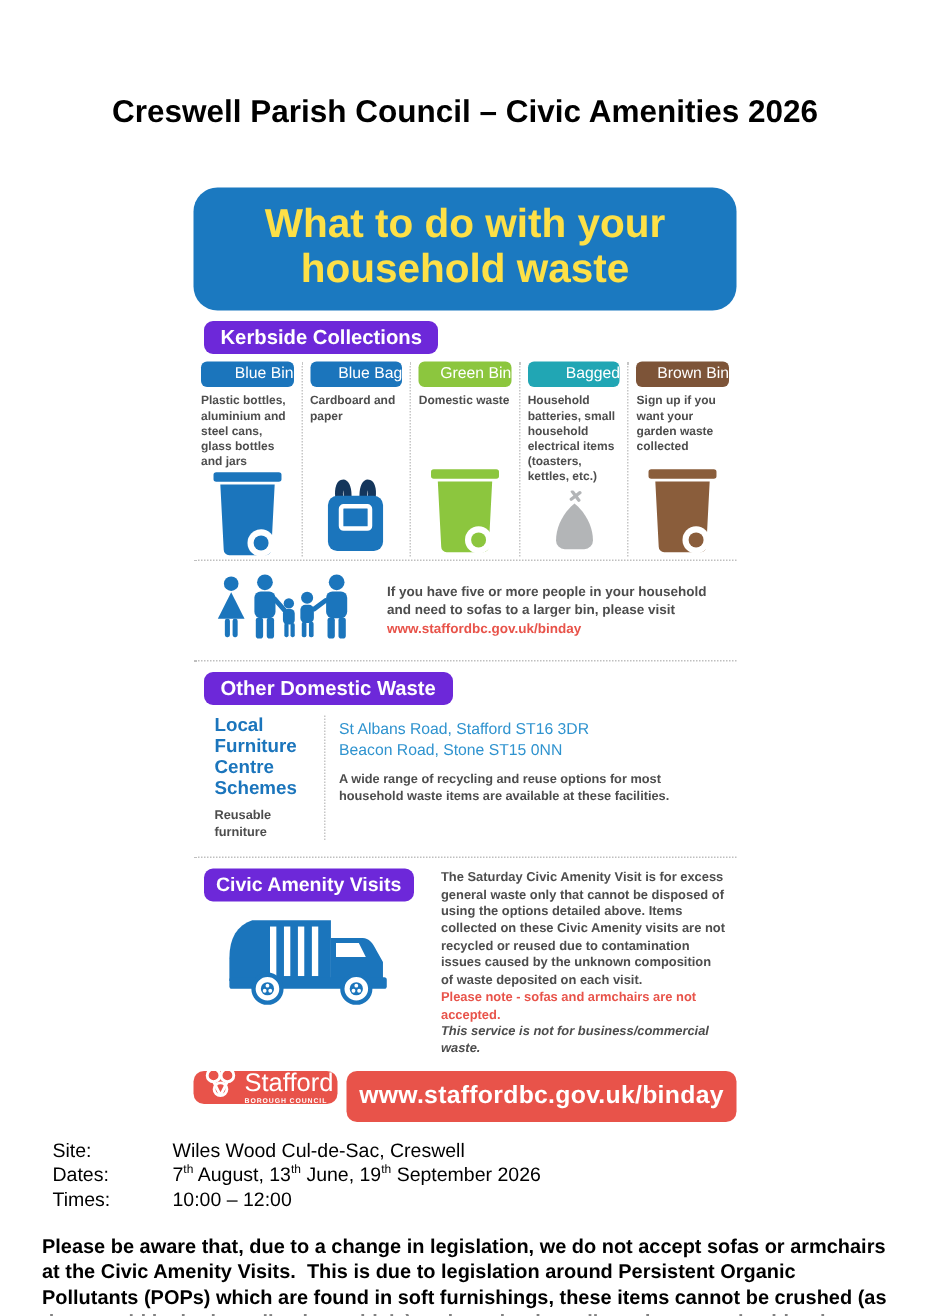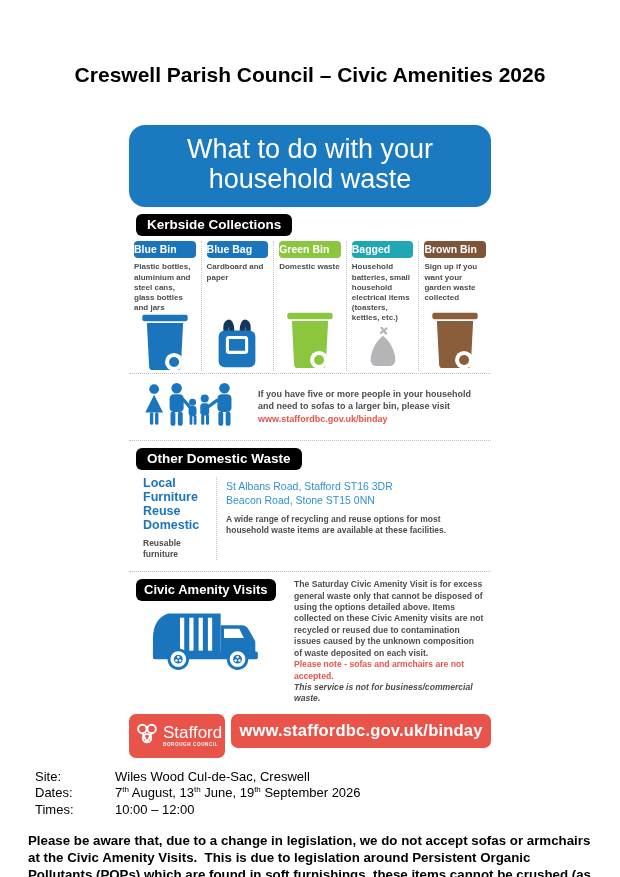--- a/index.html
+++ b/index.html
@@ -12,40 +12,40 @@
 
   .doc-title{
     margin:32px 10px 0;
     text-align:center;font-size:21px;font-weight:bold;color:#000;
   }
 
   
   .flyer{width:362px;margin:38px auto 0;}
 
   .banner{
-    background:#1b79c0;color:#ffffff;border-radius:16px;
-    text-align:center;font-weight:normal;font-size:27px;line-height:1.12;
+    background:#1b79c0;color:#fde047;border-radius:16px;
+    text-align:center;font-weight:bold;font-size:27px;line-height:1.12;
     padding:9px 4px 13px;
   }
 
   .label-row{margin:7px 0 5px 7px;}
   .section-label{
-    display:inline-block;background:#000000;color:#fff;font-weight:bold;
+    display:inline-block;background:#6d28d9;color:#fff;font-weight:bold;
     font-size:13.5px;padding:3px 11px 4px;border-radius:6px;
   }
 
   
   .bins-row{display:flex;margin-top:2px;height:130px;}
   .bin-col{
     flex:1;display:flex;flex-direction:column;
     padding:0 5px 2px;border-right:1px dotted #c6c6c6;
   }
   .bin-col:last-child{border-right:none;}
   .bin-label{
-    color:#fff;font-weight:bold;font-size:10.5px;text-align:left;
+    color:#fff;font-weight:normal;font-size:10.5px;text-align:right;
     border-radius:4px;padding:2px 0 3px;
   }
   .c-blue{background:#1b75bc;}
   .c-green{background:#8cc63e;}
   .c-teal{background:#21a6b4;}
   .c-brown{background:#7d5438;}
   .bin-desc{
     font-size:8px;font-weight:bold;color:#4d4d4d;line-height:1.27;margin-top:4px;
   }
   .bin-icon{margin-top:auto;align-self:center;line-height:0;}
@@ -76,21 +76,21 @@
   .civic-left .section-label{margin:0 0 2px 0;font-size:13px;padding:3px 8px 4px;}
   .truck{margin:2px 0 0 4px;line-height:0;}
   .civic-right{flex:1;padding-left:6px;}
   .civic-body{font-size:8.6px;font-weight:bold;color:#4d4d4d;line-height:1.33;}
   .civic-red{color:#e8534a;font-size:8.6px;font-weight:bold;line-height:1.33;}
   .civic-italic{font-style:italic;font-size:8.6px;font-weight:bold;color:#4d4d4d;line-height:1.33;}
 
   
   .footer-bar{display:flex;margin-top:5px;}
   .logo-box{
-    background:#e8534a;border-radius:7px;height:44px;width:96px;flex:none;
+    background:#e8534a;border-radius:7px;height:22px;width:96px;flex:none;
     display:flex;align-items:center;padding:0 6px;margin-right:6px;box-sizing:border-box;
   }
   .logo-text{color:#fff;margin-left:4px;line-height:1;}
   .logo-name{font-size:17px;}
   .logo-sub{font-size:4.6px;font-weight:bold;letter-spacing:0.6px;margin-top:2px;}
   .url-box{
     background:#e8534a;border-radius:7px;height:34px;flex:1;
     display:flex;align-items:center;justify-content:center;
     color:#fff;font-weight:bold;font-size:16.5px;letter-spacing:0.2px;
   }
@@ -226,21 +226,21 @@
     </div>
 
     <div class="hr-dot"></div>
 
     <div class="label-row">
       <span class="section-label">Other Domestic Waste</span>
     </div>
 
     <div class="odw-cols">
       <div class="odw-col odw-c2">
-        <div class="odw-title">Local Furniture Reuse Domestic</div>
+        <div class="odw-title">Local Furniture Centre Schemes</div>
         <div class="odw-body">Reusable furniture</div>
       </div>
       <div class="odw-col odw-c3">
         <div class="odw-addr">St Albans Road, Stafford ST16 3DR</div>
         <div class="odw-addr" style="margin-top:0;">Beacon Road, Stone ST15 0NN</div>
         <div class="odw-body">A wide range of recycling and reuse options for most household waste items are available at these facilities.</div>
       </div>
     </div>
 
     <div class="hr-dot"></div>

